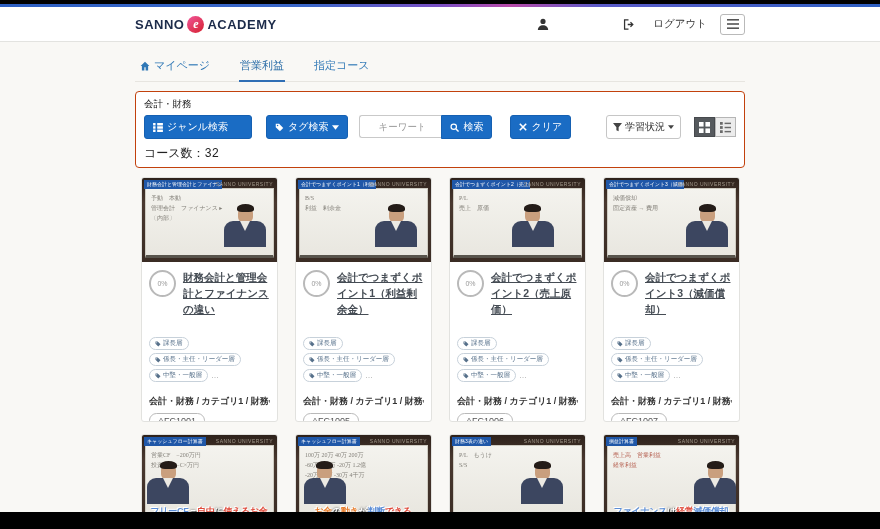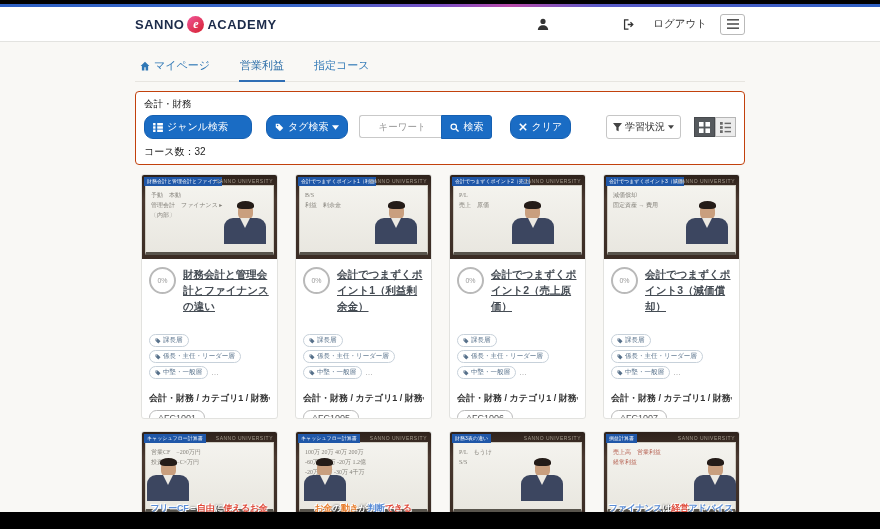--- a/index.html
+++ b/index.html
@@ -23,33 +23,33 @@
 
   
   .tabs { margin-top:12px; display:flex; gap:28px; border-bottom:1px solid #e7e5e0; padding:0 4px;text-align:center; }
   .tab { display:flex; align-items:center; gap:4px; font-size:11px; color:#3078b6; padding:4px 1px 7px; cursor:pointer; text-decoration:none; border-bottom:2px solid transparent; margin-bottom:-1px; }
   .tab.active { color:#2b6da8; border-bottom-color:#2f6eb5; }
 
   
   .filter-panel { background:#fff; border:1px solid #c2410c; border-radius:4px; margin-top:9px; padding:5px 8px; }
   .genre-label { font-size:9.5px; color:#222; margin:1px 0 4px; }
   .filter-row { display:flex; align-items:center; }
-  .btn-blue { background:#1a6cc4; border:1px solid #1560b2; color:#fff; font-size:10px; padding:4px 8px; border-radius:9px; display:inline-flex; align-items:center; gap:4px; cursor:pointer; white-space:nowrap; }
+  .btn-blue { background:#1a6cc4; border:1px solid #1560b2; color:#fff; font-size:10px; padding:4px 8px; border-radius:3px; display:inline-flex; align-items:center; gap:4px; cursor:pointer; white-space:nowrap; }
   .btn-genre { min-width:108px; justify-content:flex-start; margin-right:14px; }
   .btn-tag { min-width:76px; justify-content:space-between; margin-right:11px; }
   .search-group { display:flex; margin-right:18px; }
   .search-group input { width:82px; height:23px; border:1px solid #c9c9c9; border-right:none; border-radius:3px 0 0 3px; padding:0 18px; font-size:9.5px; color:#333; background:#fff; font-family:inherit; }
   .search-group input::placeholder { color:#9a9a9a; }
   .btn-search { border-radius:0 3px 3px 0; }
   .right-controls { margin-left:auto; display:flex; align-items:center; gap:6px; }
   .btn-white { background:#fff; border:1px solid #c6c6c6; color:#333; font-size:10px; padding:4px 6px; border-radius:3px; display:inline-flex; align-items:center; gap:3px; cursor:pointer; white-space:nowrap; }
   .view-toggle { display:flex; margin-left:7px; }
   .vt { width:21px; height:20px; border:1px solid #b5b5b5; background:#ececec; color:#6a6a6a; display:flex; align-items:center; justify-content:center; cursor:pointer; }
   .vt.active { background:#55595d; border-color:#46494d; color:#fff; }
-  .course-count { font-size:10px; color:#222; margin-top:6px; }
+  .course-count { font-size:12px; color:#222; margin-top:6px;font-family:Liberation Mono, monospace; }
 
   
   .grid { margin-top:9px; display:grid; grid-template-columns:repeat(4,137px); column-gap:17px; row-gap:12px; padding-left:6px; }
   .card { background:#fff; border:1px solid #e2e2df; border-radius:3px; overflow:hidden; display:flex; flex-direction:column; height:245px; }
   .thumb { height:84px; position:relative; background:linear-gradient(#2e221b,#49382f 30%,#3a2c24); flex:none; cursor:pointer; overflow:hidden; }
   .ribbon { position:absolute; top:2px; left:2px; z-index:3; background:#1f57a8; color:#fff; font-size:5px; line-height:1.3; padding:1px 3px; max-width:58%; white-space:nowrap; overflow:hidden; }
   .univ { position:absolute; top:2.5px; right:4px; z-index:3; font-size:5px; color:#a39a8d; letter-spacing:.5px; }
   .board { position:absolute; left:3px; right:3px; top:10px; bottom:4px; background:linear-gradient(#f4f3ee,#e9e7e0); border:1px solid #cfccc2; border-bottom:3px solid #58544c; }
   .scribble { font-size:6px; color:#84817a; line-height:1.7; padding:4px 5px; white-space:pre-line; font-family:"Liberation Serif","DejaVu Serif",serif; }
   .person { position:absolute; bottom:0; width:44px; height:56px; z-index:2; }
@@ -450,21 +450,21 @@
       <div class="ribbon">損益計算書</div>
       <div class="univ">SANNO UNIVERSITY</div>
       <div class="board">
                   <div class="scribble" style="color:#b35a4a">売上高　営業利益
 経常利益</div>
                 </div>
       <div class="person" style="left:66%">
                   <div class="head"></div>
                   <div class="torso"></div>
                 </div>
-      <div class="caption"><span class="seg" style="color:#5b8dd6">ファイナンス</span><span class="seg w" style="color:#ffffff">は</span><span class="seg" style="color:#e04a3a">経営</span><span class="seg" style="color:#5b8dd6">アドバイス</span></div>
+      <div class="caption"><span class="seg" style="color:#5b8dd6">ファイナンス</span><span class="seg w" style="color:#ffffff">は</span><span class="seg" style="color:#e04a3a">経営</span><span class="seg" style="color:#5b8dd6">減価償却</span></div>
     </div>
     </article>
           </div>
       </div>
     </main>
   </div>
 
   <div class="bar-bottom"></div>
 </div>
 

